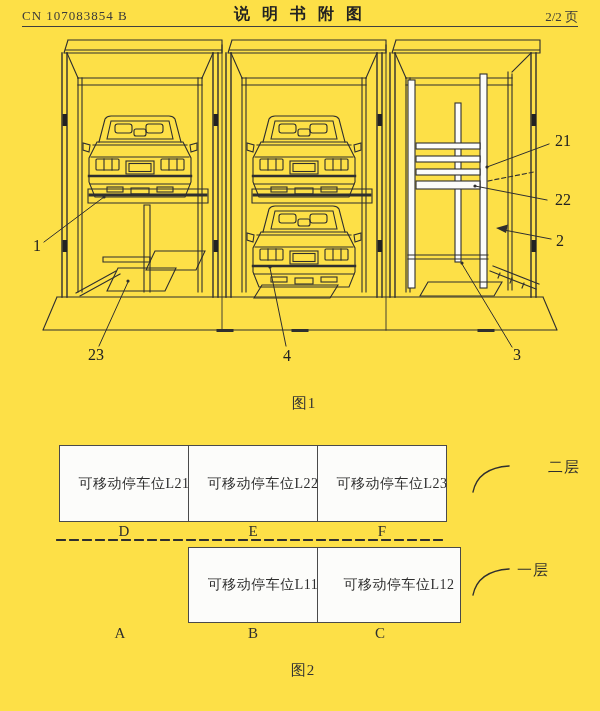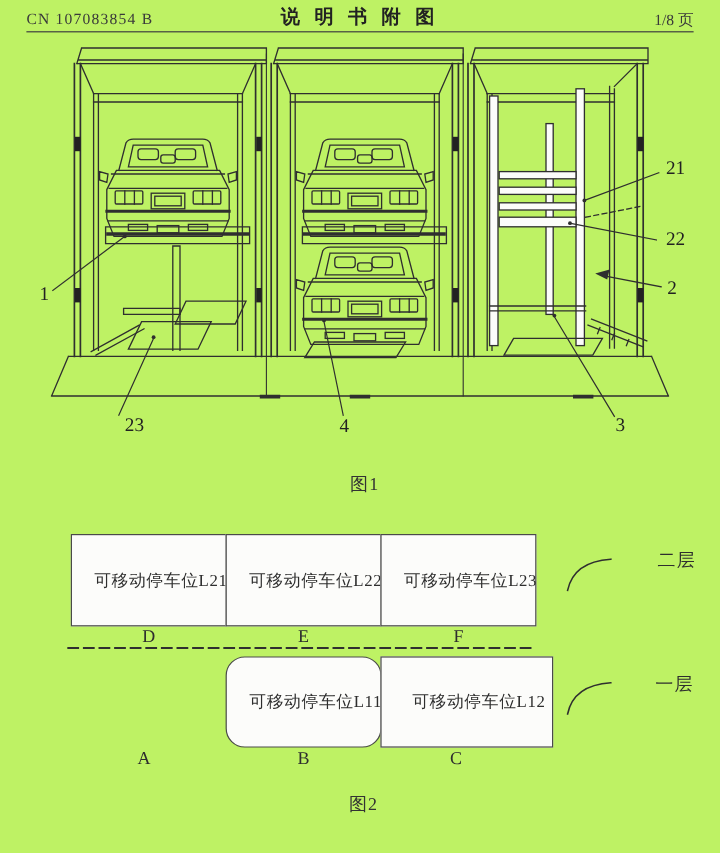--- a/index.html
+++ b/index.html
@@ -1,18 +1,18 @@
 <!DOCTYPE html>
 <html><head>
 <meta charset="utf-8">
 <style>
   html,body{margin:0;padding:0;background:#ffffff;}
   .page{
     position:relative;width:600px;height:711px;overflow:hidden;
-    background:#bef264;
+    background:#fde047;
     font-family:"Liberation Serif","DejaVu Serif",serif;
     color:#333;
   }
   
   .hdr-left{position:absolute;left:22px;top:8px;font-size:13px;letter-spacing:1px;color:#3a3a3a;white-space:nowrap;}
   .hdr-title{position:absolute;left:50%;top:4px;transform:translateX(-50%);font-size:16px;font-weight:bold;letter-spacing:4px;color:#222;white-space:nowrap;}
   .hdr-right{position:absolute;right:22px;top:8px;font-size:13px;color:#3a3a3a;white-space:nowrap;}
   .hdr-rule{position:absolute;left:22px;top:26px;width:556px;height:0;border-top:1.6px solid #3f3f3f;}
   
   .art{position:absolute;left:0;top:0;pointer-events:none;}
@@ -28,21 +28,21 @@
   .poslet{position:absolute;transform:translateX(-50%);font-size:15px;color:#2e2e2e;line-height:1;white-space:nowrap;}
   .layerlab{position:absolute;font-size:15px;color:#2e2e2e;letter-spacing:1px;white-space:nowrap;}
 </style>
 </head>
 <body>
 
 <div class="page">
 
   <div class="hdr-left">CN 107083854 B</div>
   <div class="hdr-title">说 明 书 附 图</div>
-  <div class="hdr-right">1/8 页</div>
+  <div class="hdr-right">2/2 页</div>
   <div class="hdr-rule"></div>
 
   <svg class="art" width="600" height="711" viewBox="0 0 600 711" xmlns="http://www.w3.org/2000/svg" xmlns:xlink="http://www.w3.org/1999/xlink">
     <defs>
       <g id="car-rear" stroke="#2f2f2f" stroke-width="1.1" fill="none">
         <path d="M12,30 L18,7 Q20,4 24,4 L82,4 Q86,4 88,7 L94,30"></path>
         <path d="M20,27 L24,9 L82,9 L86,27 Z"></path>
         <rect x="28" y="12" width="17" height="9" rx="2.5"></rect>
         <rect x="59" y="12" width="17" height="9" rx="2.5"></rect>
         <rect x="47" y="17" width="12" height="7" rx="2"></rect>
@@ -163,38 +163,38 @@
       </g>
     </g>
   </svg>
 
   <span class="ref" style="left:37px;top:238px;">1</span>
   <span class="ref" style="left:560px;top:233px;">2</span>
   <span class="ref" style="left:517px;top:347px;">3</span>
   <span class="ref" style="left:287px;top:348px;">4</span>
   <span class="ref" style="left:563px;top:133px;">21</span>
   <span class="ref" style="left:563px;top:192px;">22</span>
-  <span class="ref" style="left:96px;top:347px;margin-left:16px;">23</span>
+  <span class="ref" style="left:96px;top:347px;">23</span>
 
   <div class="figcap" style="left:304px;top:394px;">图1</div>
 
   <div class="cell" style="left:59px;top:445px;width:130px;height:77px;">可移动停车位L21</div>
   <div class="cell" style="left:188px;top:445px;width:130px;height:77px;">可移动停车位L22</div>
   <div class="cell" style="left:317px;top:445px;width:130px;height:77px;">可移动停车位L23</div>
 
   <span class="poslet" style="left:124px;top:524px;">D</span>
   <span class="poslet" style="left:253px;top:524px;">E</span>
   <span class="poslet" style="left:382px;top:524px;">F</span>
 
   <div class="layerlab" style="left:548px;top:458px;">二层</div>
 
-  <div class="cell" style="left:188px;top:547px;width:130px;height:76px;border-radius:16px;">可移动停车位L11</div>
+  <div class="cell" style="left:188px;top:547px;width:130px;height:76px;">可移动停车位L11</div>
   <div class="cell" style="left:317px;top:547px;width:144px;height:76px;">可移动停车位L12</div>
 
   <span class="poslet" style="left:120px;top:626px;">A</span>
   <span class="poslet" style="left:253px;top:626px;">B</span>
   <span class="poslet" style="left:380px;top:626px;">C</span>
 
-  <div class="layerlab" style="left:517px;top:561px;margin-left:29px;">一层</div>
+  <div class="layerlab" style="left:517px;top:561px;">一层</div>
 
   <div class="figcap" style="left:303px;top:661px;">图2</div>
 
 </div>
 
 </body></html>

